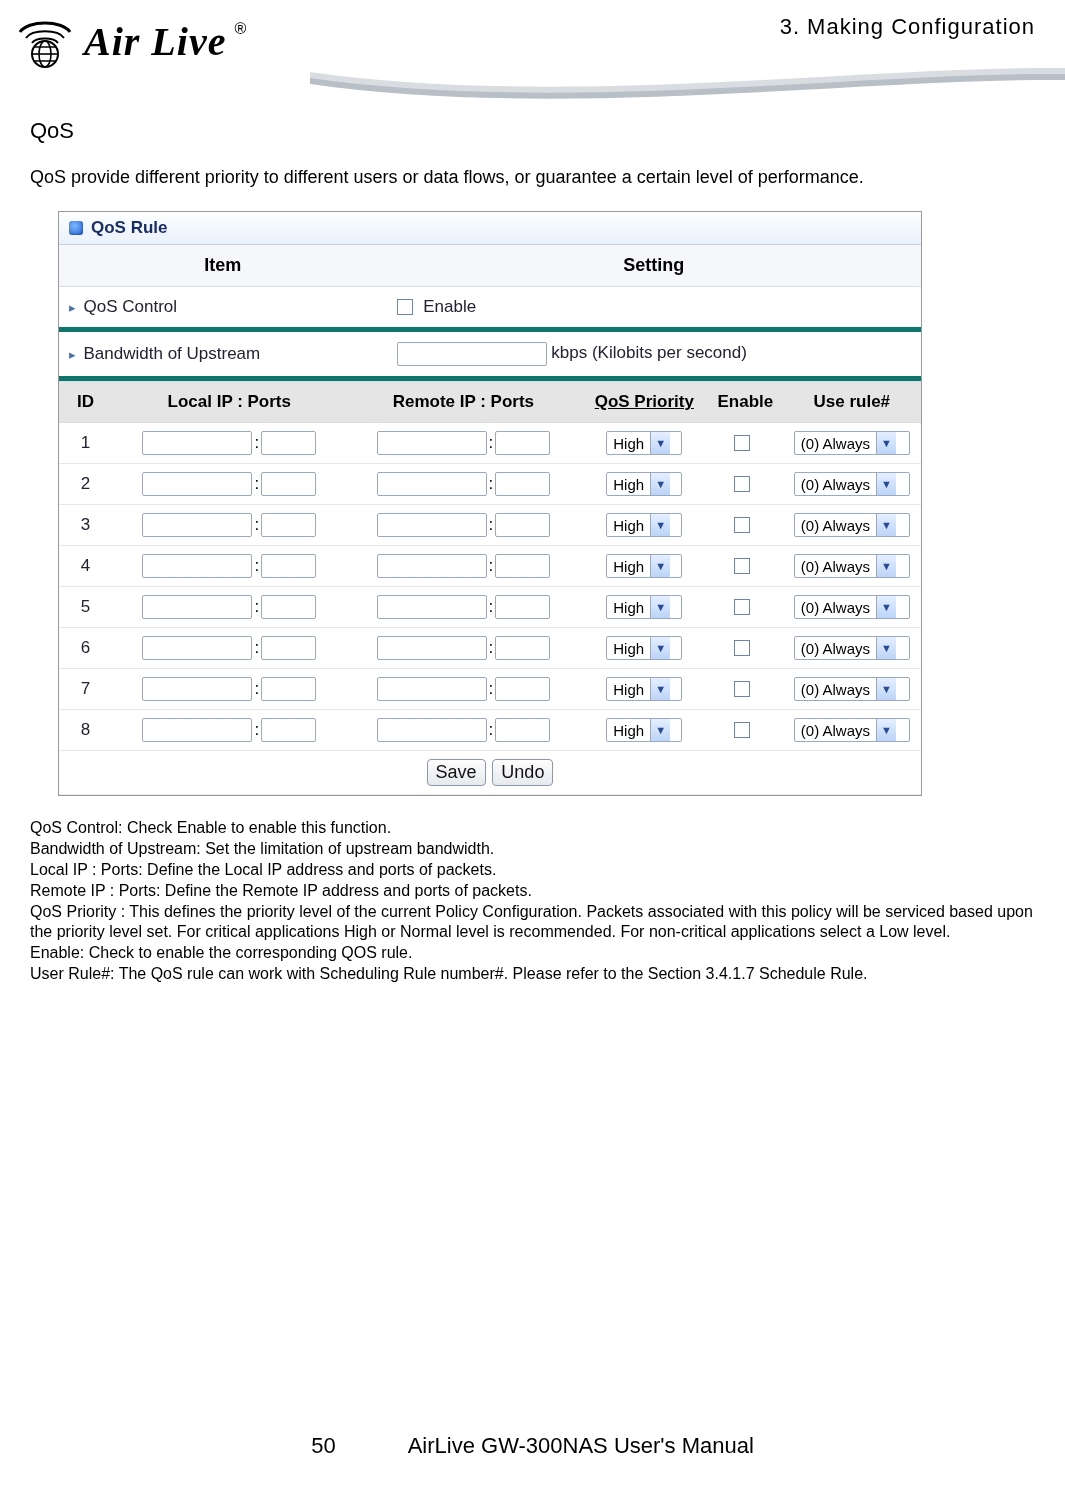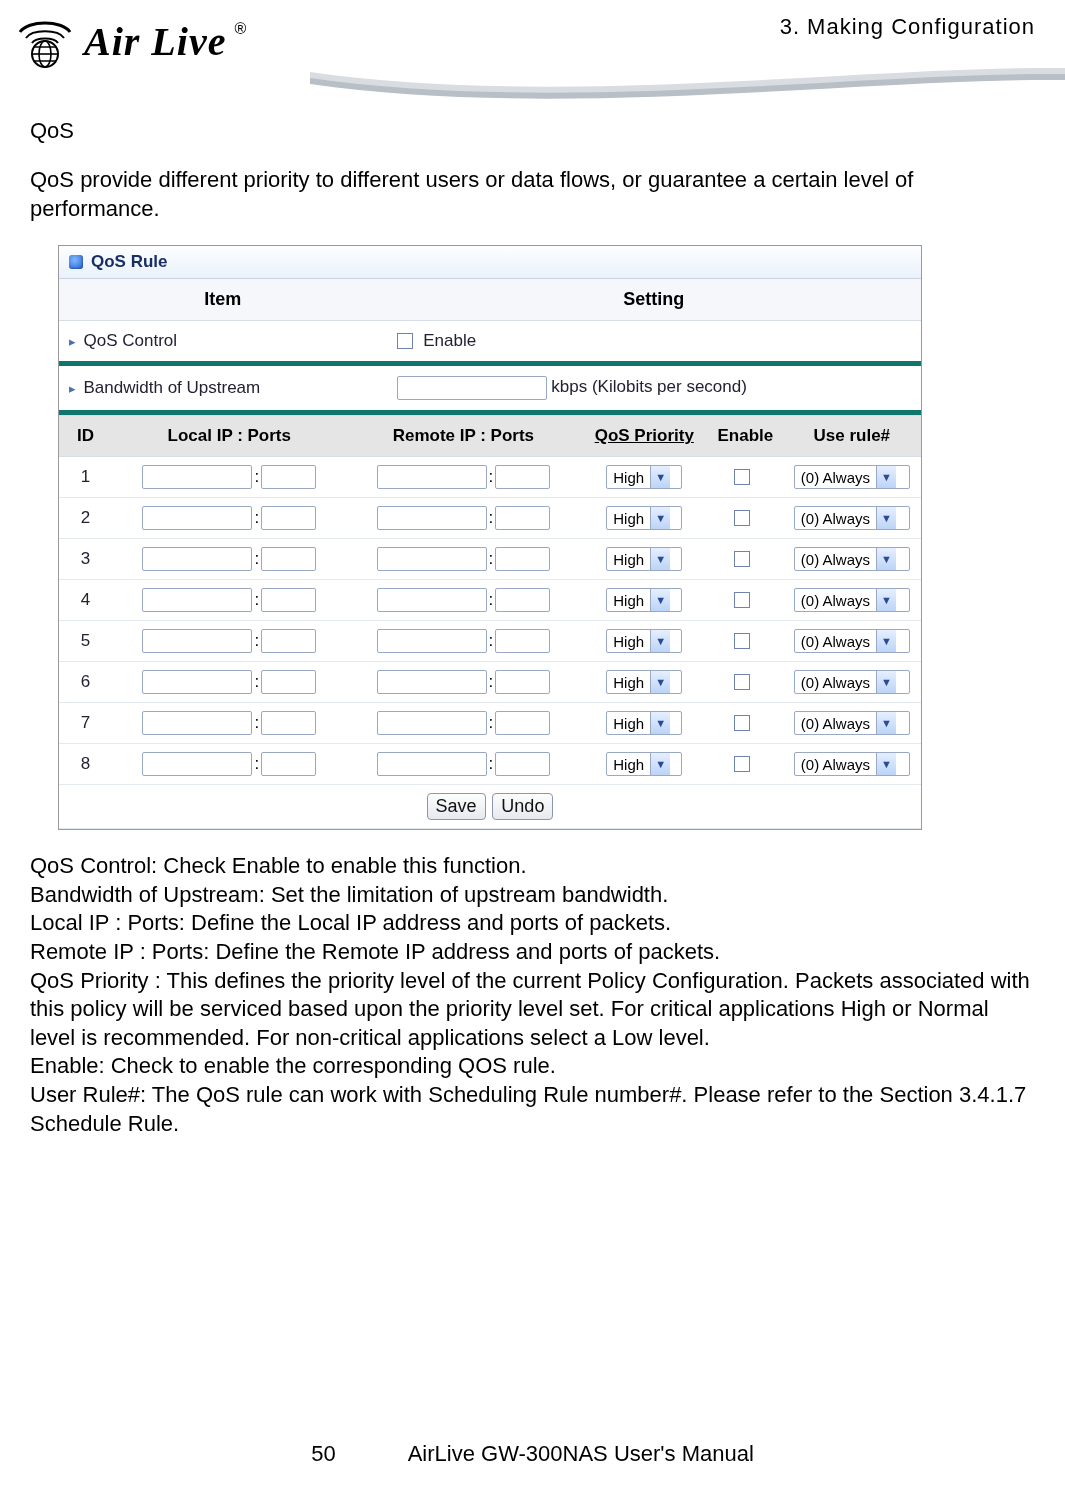--- a/index.html
+++ b/index.html
@@ -48,21 +48,21 @@
   }
   .swoosh svg { display: block; }
   .content {
     padding: 0 30px;
   }
   .section-title {
     font-size: 22px;
     margin: 18px 0 22px 0;
   }
   .intro {
-    font-size: 22px;
+    font-size: 18px;
     line-height: 1.3;
     margin: 0 0 22px 0;
   }
   .config-panel {
     border: 1px solid #999;
     width: 864px;
     margin: 0 0 22px 28px;
     font-family: Arial, sans-serif;
   }
   .panel-title {
@@ -199,27 +199,27 @@
     display: inline-block;
     border: 1px solid #8c97ad;
     border-radius: 4px;
     background: linear-gradient(#fdfdfd, #e7e9ee);
     padding: 2px 8px;
     font-size: 18px;
     color: #111;
     margin: 0 1px;
   }
   .desc p {
-    font-size: 22px;
+    font-size: 16px;
     line-height: 1.3;
     margin: 0;
   }
   .footer {
     position: absolute;
-    bottom: 22px;
+    bottom: 30px;
     left: 0;
     width: 100%;
     display: flex;
     justify-content: center;
     gap: 72px;
     font-size: 22px;
   }
   .footer-page { }
   .footer-manual { }
 </style>

